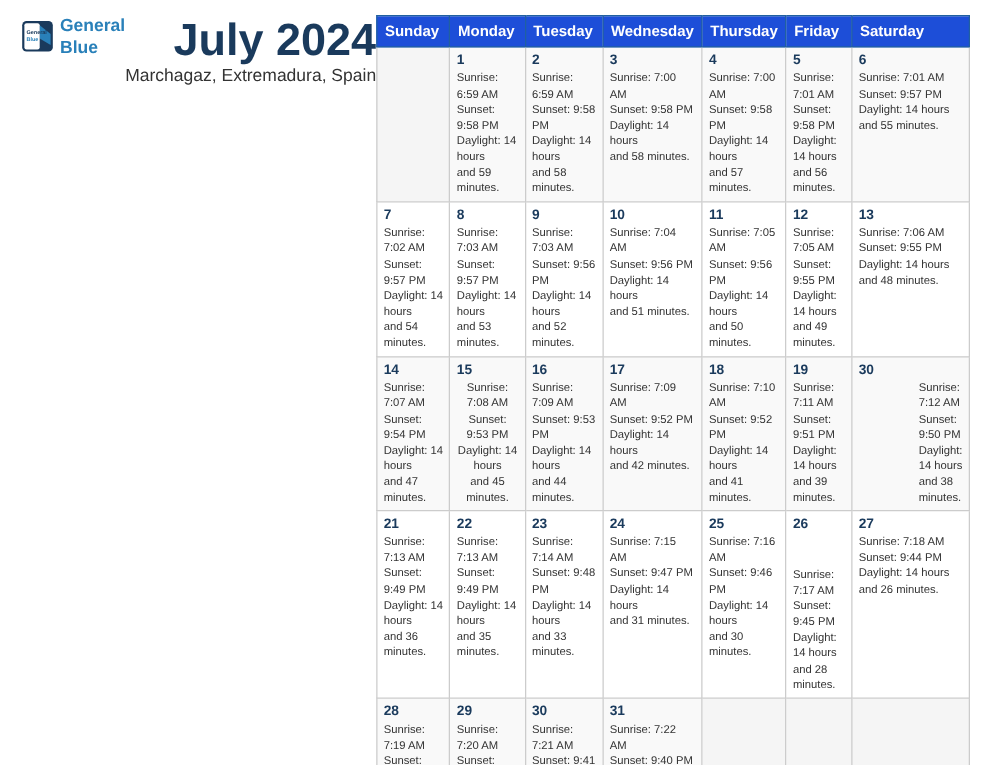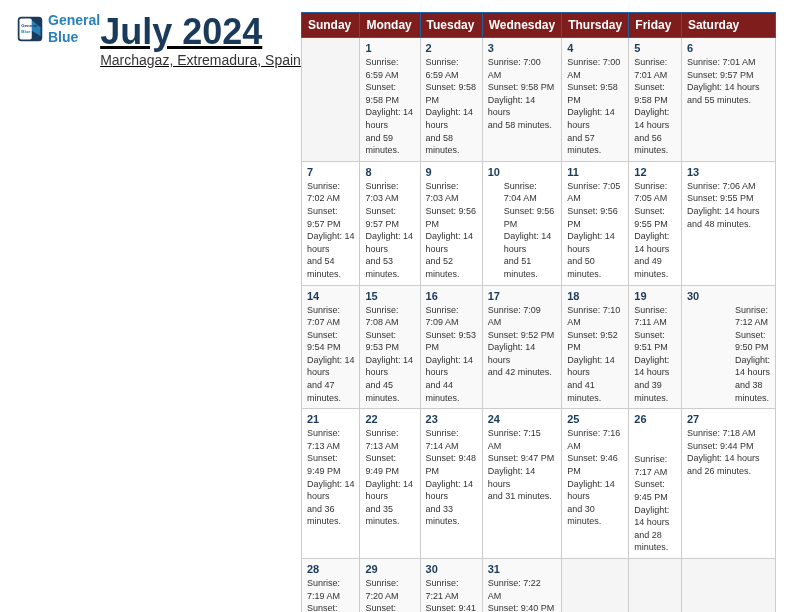--- a/index.html
+++ b/index.html
@@ -35,40 +35,40 @@
       line-height: 1.2;
     }
     .logo-text span {
       color: #2980b9;
     }
     .logo-icon {
       width: 28px;
       height: 28px;
     }
     .title-area {
-      text-decoration: underline;
+      text-align: right;
     }
     .month-title {
       font-size: 36px;
       font-weight: bold;
       color: #1a3a5c;
       line-height: 1.1;
     }
     .location-title {
       font-size: 14px;
       color: #333;
     }
     .calendar {
       flex: 1;
       border-collapse: collapse;
       width: 100%;
       border: 1px solid #ccc;
     }
     .calendar th {
-      background-color: #7f1d1d;
+      background-color: #1d4ed8;
       color: white;
       text-align: left;
       padding: 5px 6px;
       font-size: 12px;
       font-weight: bold;
       border: 1px solid #2060a0;
     }
     .calendar td {
       vertical-align: top;
       border: 1px solid #ccc;
@@ -201,21 +201,21 @@
           </td>
           <td>
             <span class="day-number">9</span>
             <div class="day-info" style="white-space: pre-line;">Sunrise: 7:03 AM
 Sunset: 9:56 PM
 Daylight: 14 hours
 and 52 minutes.</div>
           </td>
           <td>
             <span class="day-number">10</span>
-            <div class="day-info" style="white-space: pre-line; margin-left: 16px;">Sunrise: 7:04 AM
+            <div class="day-info" style="white-space: pre-line;">Sunrise: 7:04 AM
 Sunset: 9:56 PM
 Daylight: 14 hours
 and 51 minutes.</div>
           </td>
           <td>
             <span class="day-number">11</span>
             <div class="day-info" style="white-space: pre-line;">Sunrise: 7:05 AM
 Sunset: 9:56 PM
 Daylight: 14 hours
 and 50 minutes.</div>
@@ -238,21 +238,21 @@
         <tr>
           <td>
             <span class="day-number">14</span>
             <div class="day-info" style="white-space: pre-line;">Sunrise: 7:07 AM
 Sunset: 9:54 PM
 Daylight: 14 hours
 and 47 minutes.</div>
           </td>
           <td>
             <span class="day-number">15</span>
-            <div class="day-info" style="white-space: pre-line;">Sunrise: 7:08 AM
+            <div class="day-info" style="white-space: pre-line; text-align: center;">Sunrise: 7:08 AM
 Sunset: 9:53 PM
 Daylight: 14 hours
 and 45 minutes.</div>
           </td>
           <td>
             <span class="day-number">16</span>
             <div class="day-info" style="white-space: pre-line;">Sunrise: 7:09 AM
 Sunset: 9:53 PM
 Daylight: 14 hours
 and 44 minutes.</div>

